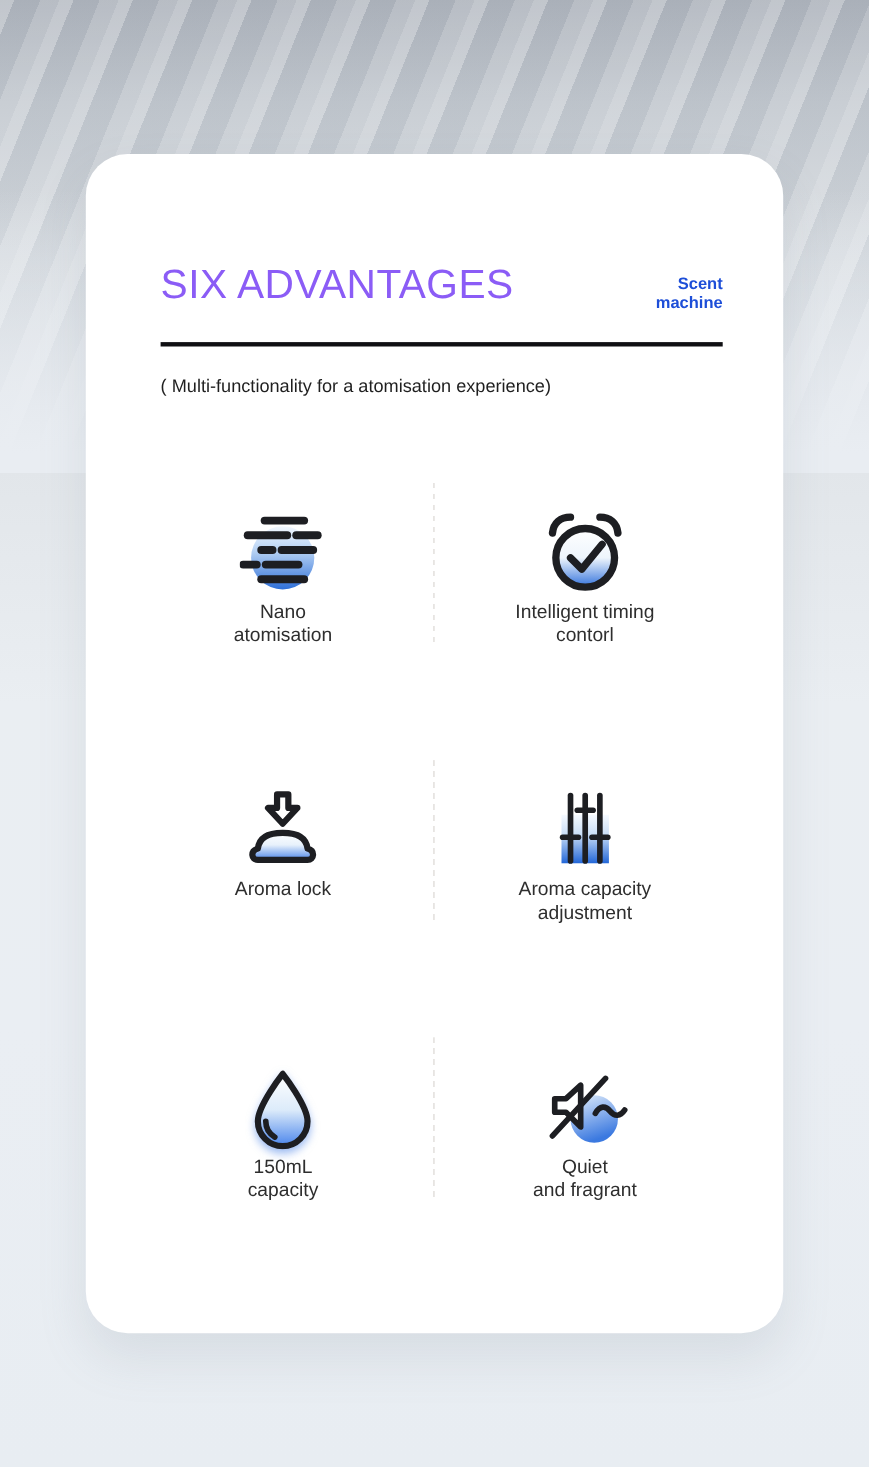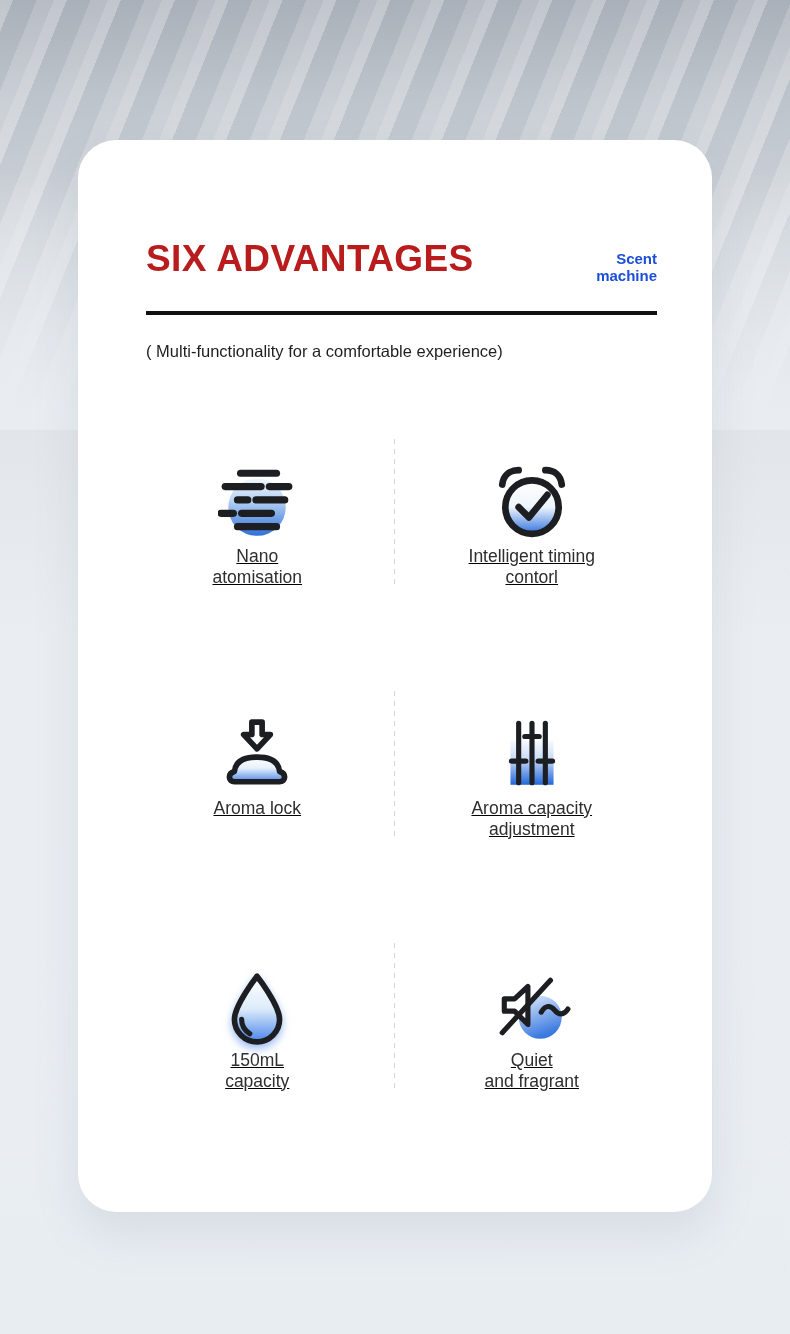--- a/index.html
+++ b/index.html
@@ -6,26 +6,26 @@
   body{font-family:"Liberation Sans", sans-serif; background:#e9edf2;}
   .stage{position:relative; width:790px; height:1334px; overflow:hidden; margin:0 auto;
          background:linear-gradient(180deg,#aab0b9 0%,#bfc5cc 7%,#d3d8dd 18%,#e2e6ea 32%,#eaeef2 48%,#eaeef3 70%,#e8edf2 100%);}
   .texture{position:absolute; left:0; top:0; width:790px; height:430px;
            background:
              linear-gradient(180deg, rgba(233,237,242,0) 40%, #e9edf2 96%),
              repeating-linear-gradient(112deg, rgba(255,255,255,0.28) 0 12px, rgba(168,176,186,0.10) 12px 34px, rgba(255,255,255,0.16) 34px 50px);}
   .card{position:absolute; left:78px; top:140px; width:634px; height:1072px;
         background:#ffffff; border-radius:38px; box-shadow:0 22px 44px rgba(125,138,152,0.16);}
   .card-header{margin:100px 55px 0 68px; display:flex; justify-content:space-between; align-items:flex-end;}
-  .title{font-size:37px; font-weight:bold; letter-spacing:0.4px; color:#b91c1c; line-height:38px;}
+  .title{font-size:37px; font-weight:normal; letter-spacing:0.4px; color:#8b5cf6; line-height:38px;}
   .badge{font-size:15px; font-weight:bold; color:#1d4ed8; line-height:17px; text-align:right;
          white-space:pre-line; margin-bottom:-6px;}
   .rule{margin:33px 55px 0 68px; height:4px; background:#101013;}
   .subtitle{margin:27px 55px 0 68px; font-size:16.5px; color:#1f1f1f;}
-  .features{margin-top:78px;text-decoration:underline;}
+  .features{margin-top:78px;}
   .feature-row{position:relative; display:flex; height:252px; padding:0 43px 0 42px; box-sizing:border-box;}
   .row-divider{position:absolute; left:316px; top:0; width:1px; height:148px;
                background:repeating-linear-gradient(to bottom,#d7d3cf 0 5px, transparent 5px 10px);}
   .feature-cell{flex:1 1 0; display:flex; flex-direction:column; align-items:center; padding-top:22px;}
   .icon-box{height:82px; display:flex; align-items:center; justify-content:center;}
   .icon-box svg{display:block;}
   .feature-label{margin-top:3px; font-size:17.5px; line-height:20.5px; color:#2e2e2e;
                  text-align:center; white-space:pre-line;}
   .drop-glow{filter:drop-shadow(0 4px 4px rgba(72,130,230,0.55));}
 </style>
@@ -38,21 +38,21 @@
   <div class="card">
 
     <div class="card-header">
       <div class="title">SIX ADVANTAGES</div>
       <div class="badge">Scent
 machine</div>
     </div>
 
     <div class="rule"></div>
 
-    <div class="subtitle">( Multi-functionality for a comfortable experience)</div>
+    <div class="subtitle">( Multi-functionality for a atomisation experience)</div>
 
     <div class="features">
 
       <div class="feature-row">
         <div class="feature-cell">
           <span class="icon-box">
             <svg width="78" height="78" viewBox="0 0 76 76">
               <defs>
                 <linearGradient id="g1" x1="0" y1="0" x2="0" y2="1">
                   <stop offset="0" stop-color="#f2f8ff"></stop>

